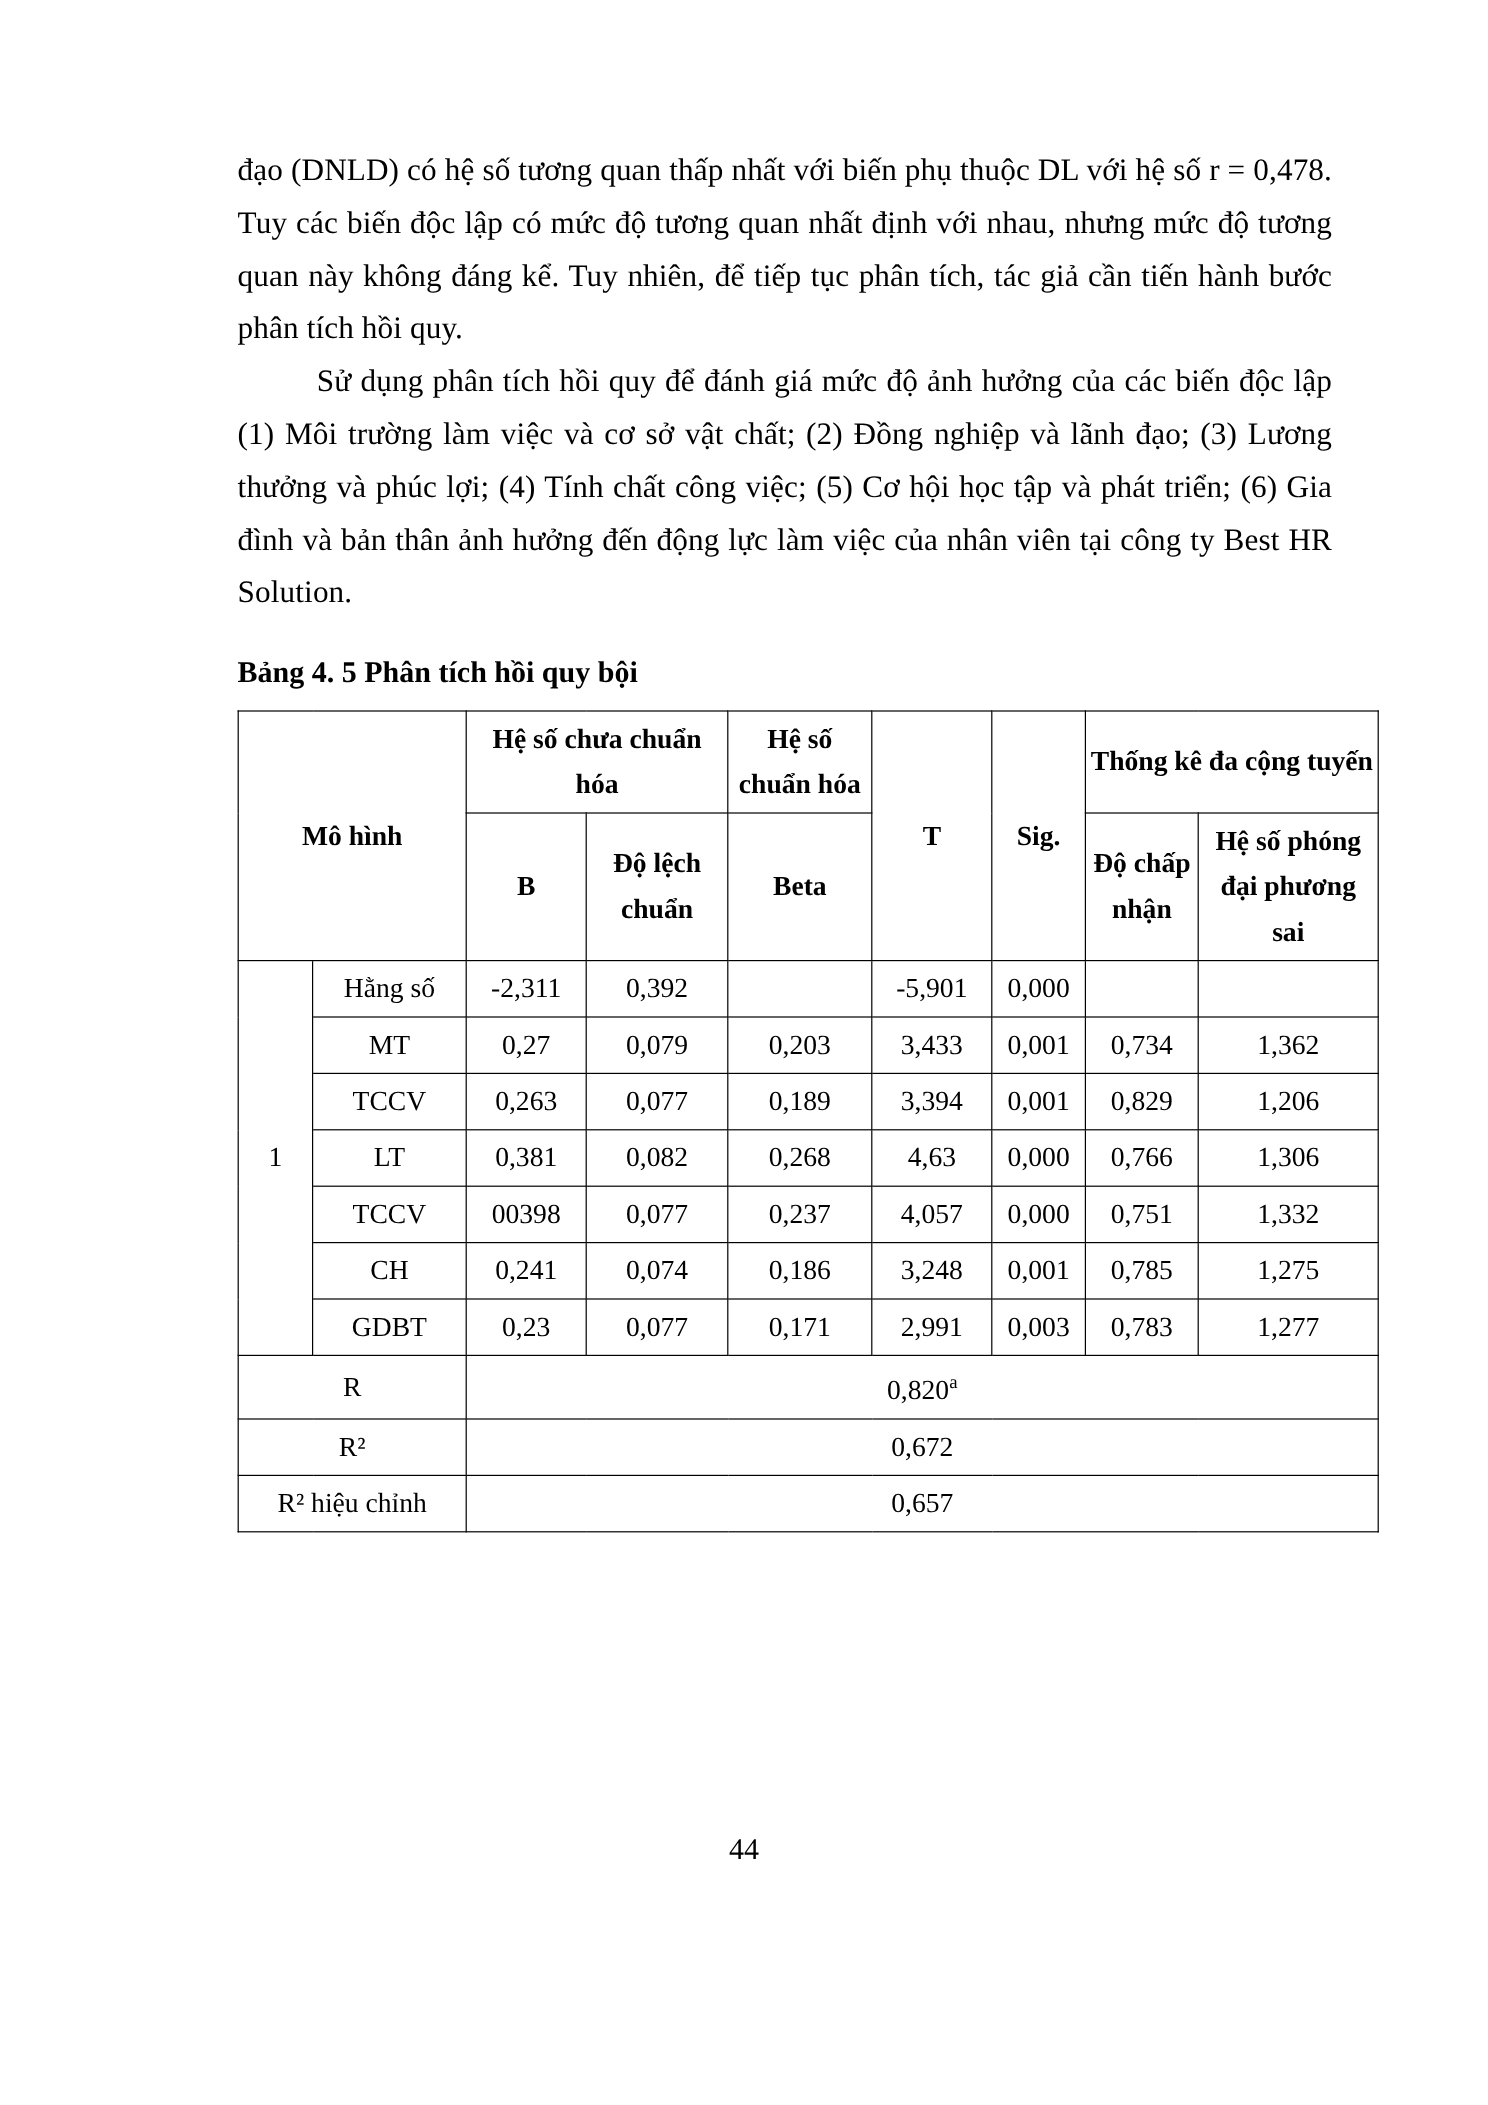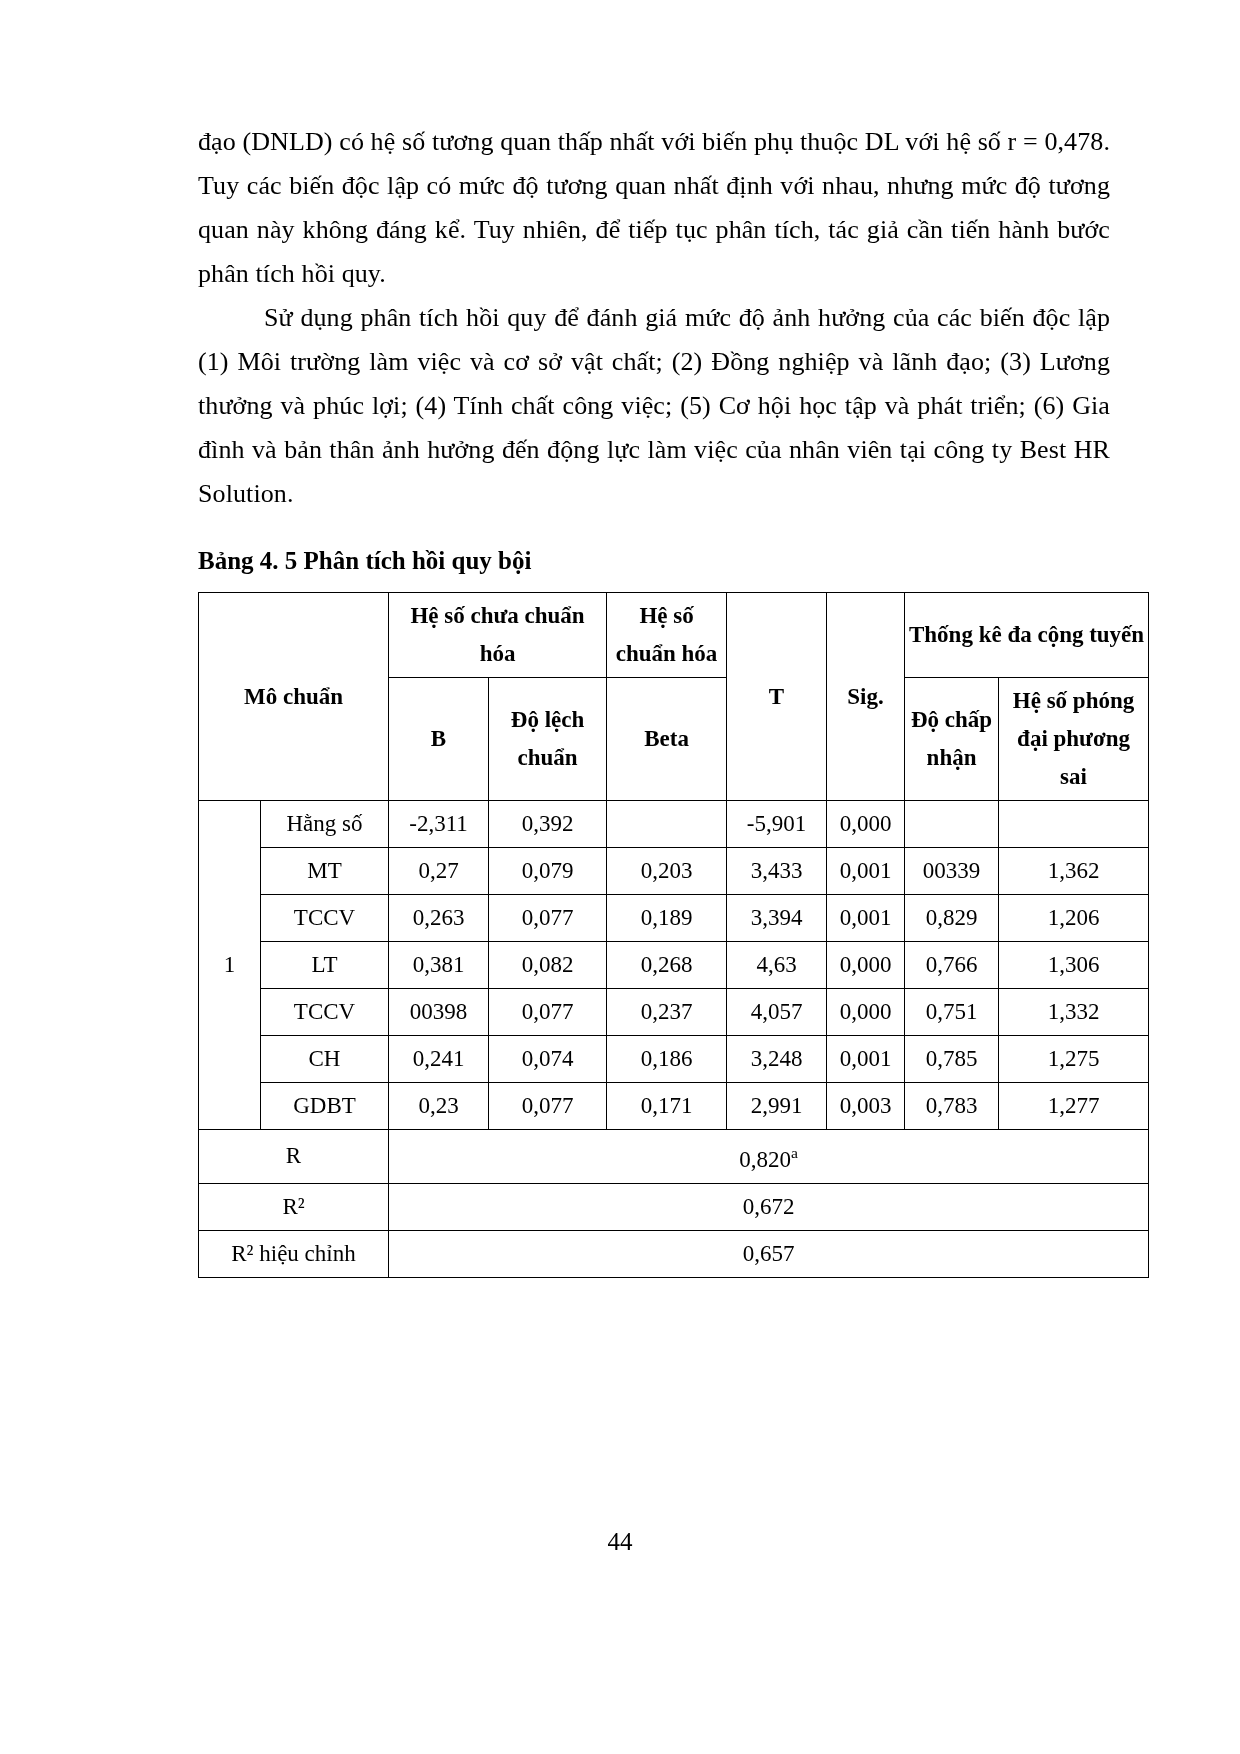--- a/index.html
+++ b/index.html
@@ -115,21 +115,21 @@
         <col style="width:100px">
         <col style="width:118px">
         <col style="width:120px">
         <col style="width:100px">
         <col style="width:78px">
         <col style="width:94px">
         <col style="width:150px">
       </colgroup>
       <thead>
         <tr>
-          <th colspan="2" rowspan="2" class="hdr-tall">Mô chuẩn</th>
+          <th colspan="2" rowspan="2" class="hdr-tall">Mô hình</th>
           <th colspan="2" class="hdr-tall">Hệ số chưa chuẩn hóa</th>
           <th rowspan="1" class="hdr-tall">Hệ số chuẩn hóa</th>
           <th rowspan="2">T</th>
           <th rowspan="2">Sig.</th>
           <th colspan="2" class="hdr-tall">Thống kê đa cộng tuyến</th>
         </tr>
         <tr>
           <th>B</th>
           <th class="hdr-tall">Độ lệch chuẩn</th>
           <th>Beta</th>
@@ -149,21 +149,21 @@
           <td class="num"></td>
           <td class="num"></td>
         </tr>
         <tr>
           <td class="rowlabel">MT</td>
           <td class="num">0,27</td>
           <td class="num">0,079</td>
           <td class="num">0,203</td>
           <td class="num">3,433</td>
           <td class="num">0,001</td>
-          <td class="num">00339</td>
+          <td class="num">0,734</td>
           <td class="num">1,362</td>
         </tr>
         <tr>
           <td class="rowlabel">TCCV</td>
           <td class="num">0,263</td>
           <td class="num">0,077</td>
           <td class="num">0,189</td>
           <td class="num">3,394</td>
           <td class="num">0,001</td>
           <td class="num">0,829</td>

